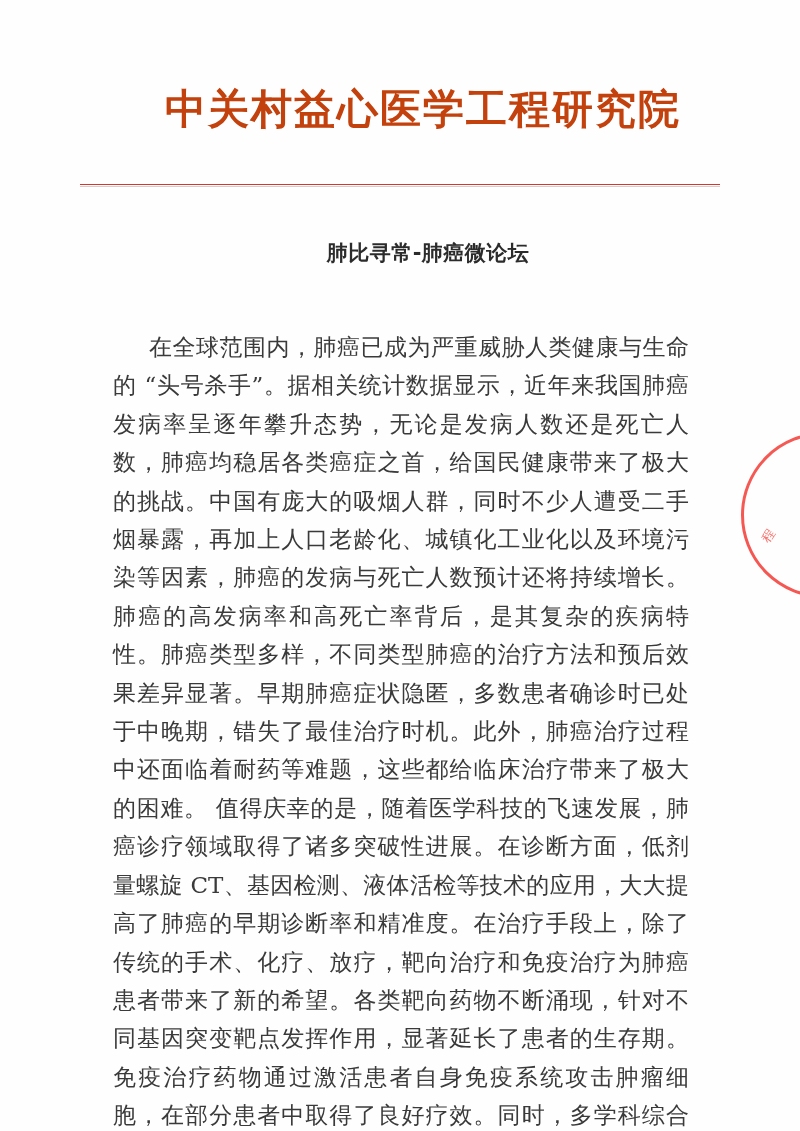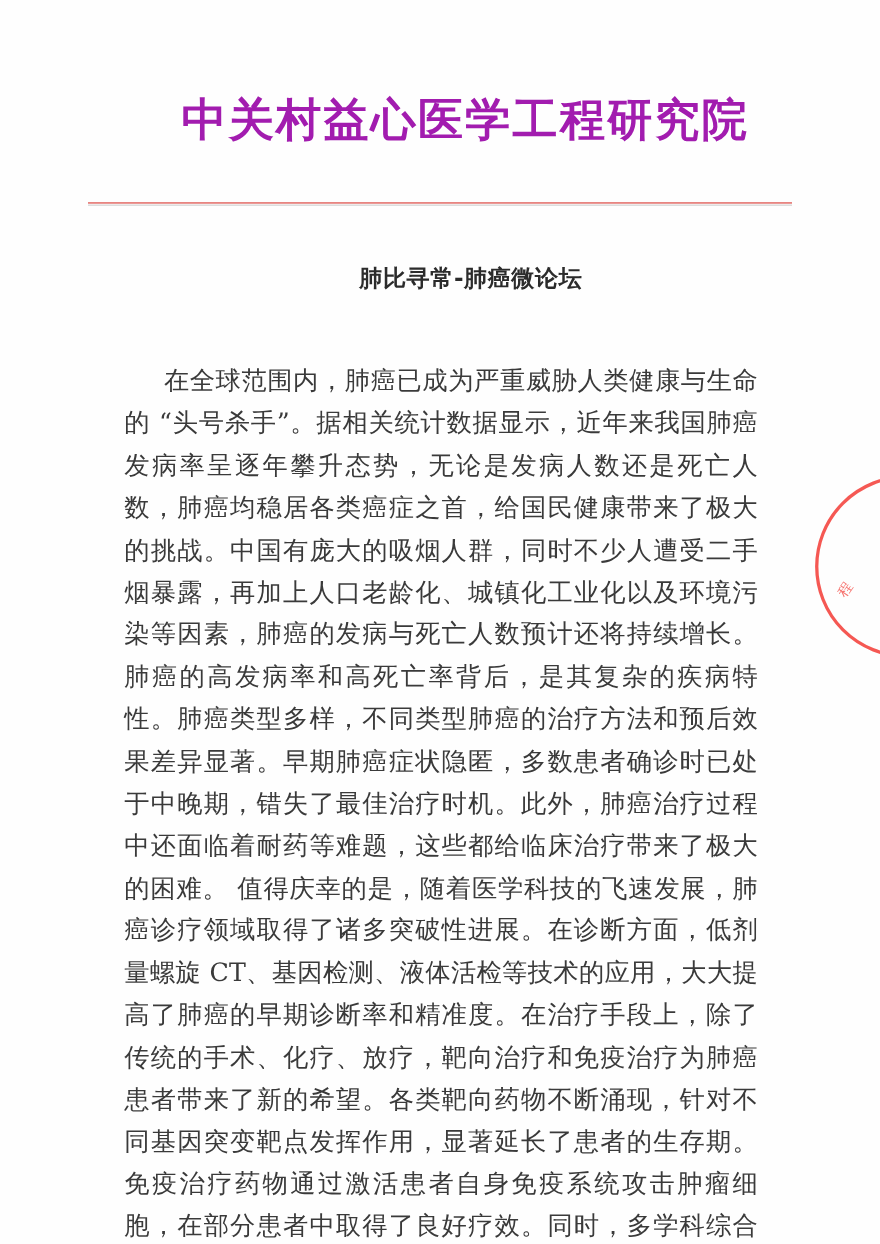--- a/index.html
+++ b/index.html
@@ -28,21 +28,21 @@
     width: 800px;
     padding-top: 86px;
     text-align: center;
   }
 
   .org-name-cn {
     font-family: "DejaVu Sans", "Liberation Sans", sans-serif;
     font-size: 41px;
     font-weight: bold;
     letter-spacing: 2px;
-    color: #a21caf;
+    color: #c2410c;
     line-height: 1.15;
     white-space: nowrap;
     margin-left: 46px;
   }
 
   .org-name-en {
     margin-top: 9px;
     font-family: "Liberation Serif", "DejaVu Serif", serif;
     font-size: 15.5px;
     font-weight: bold;

